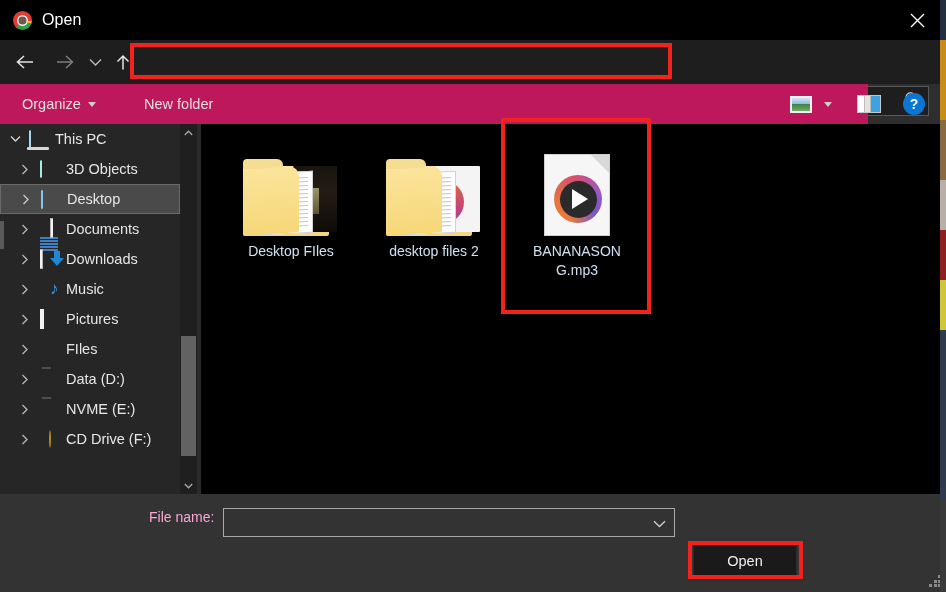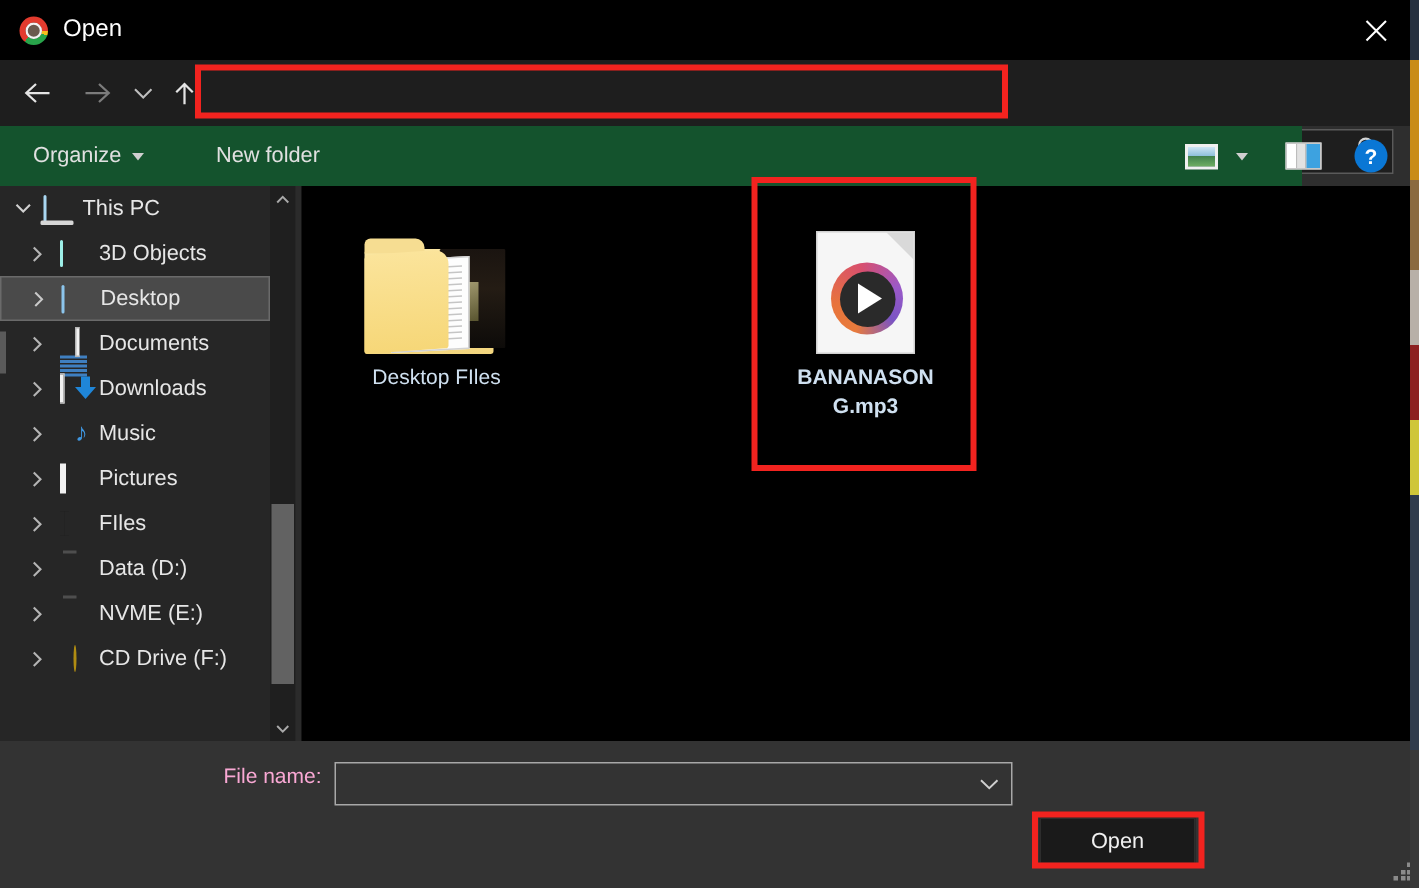--- a/index.html
+++ b/index.html
@@ -180,21 +180,21 @@
   }
   #redbox-address { left: 130px; top: 43px; width: 542px; height: 36px; }
   #redbox-file    { left: 501px; top: 118px; width: 150px; height: 196px; }
   #redbox-open    { left: 688px; top: 541px; width: 115px; height: 38px; }
 
   
   .toolbar {
     position: absolute;
     left: 0; top: 84px;
     width: 868px; height: 40px;
-    background: #14532d;
+    background: #be185d;
   }
   .tb-item {
     position: absolute;
     top: 0; height: 40px;
     display: flex;
     align-items: center;
     color: #e0e0e0;
     font-size: 14.5px;
   }
   .tb-organize { left: 22px; }
@@ -926,30 +926,57 @@
                 <i></i>
                 <i></i>
                 <i></i>
               </div>
             <div class="ffront"></div>
           </div>
         </div>
         <div class="fname">Desktop FIles</div>
       </div>
 
+      <div class="fitem" style="left:164px; top:14px;">
+        <div class="fthumb">
+          <div class="folder">
+            <div class="fback"></div>
+            <div class="fprev">
+                <div class="prev-disc"></div>
+              </div>
+            <div class="fpaper">
+                <i></i>
+                <i></i>
+                <i></i>
+                <i></i>
+                <i></i>
+                <i></i>
+                <i></i>
+                <i></i>
+                <i></i>
+                <i></i>
+                <i></i>
+                <i></i>
+                <i></i>
+              </div>
+            <div class="ffront"></div>
+          </div>
+        </div>
+        <div class="fname">desktop files 2</div>
+      </div>
 
       <div class="fitem" style="left:307px; top:14px;">
         <div class="fthumb">
           <div class="mp3icon">
             <div class="corner"></div>
             <div class="ring"></div>
             <div class="play"></div>
           </div>
         </div>
-        <div class="fname" style="padding:0 22px;font-weight:bold;">BANANASONG.mp3</div>
+        <div class="fname" style="padding:0 22px;">BANANASONG.mp3</div>
       </div>
 
     </div>
   </div>
 
   <div class="bottom">
     <div class="fn-label">File name:</div>
   </div>
 
   <div class="fn-input">

